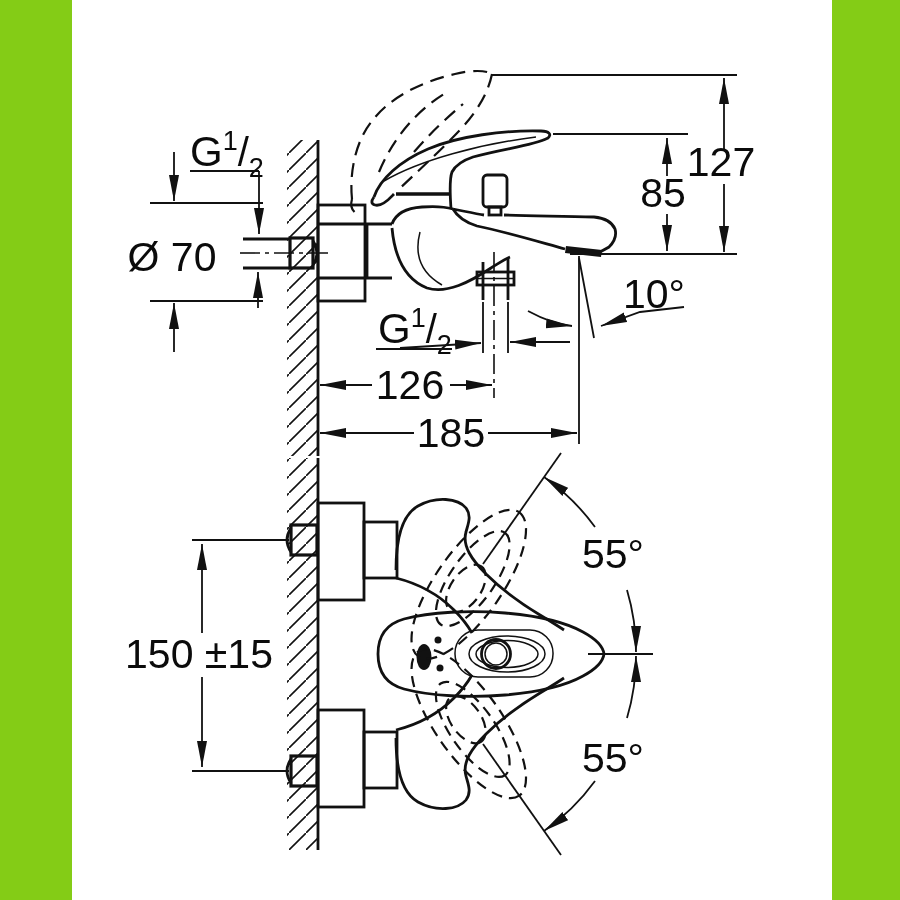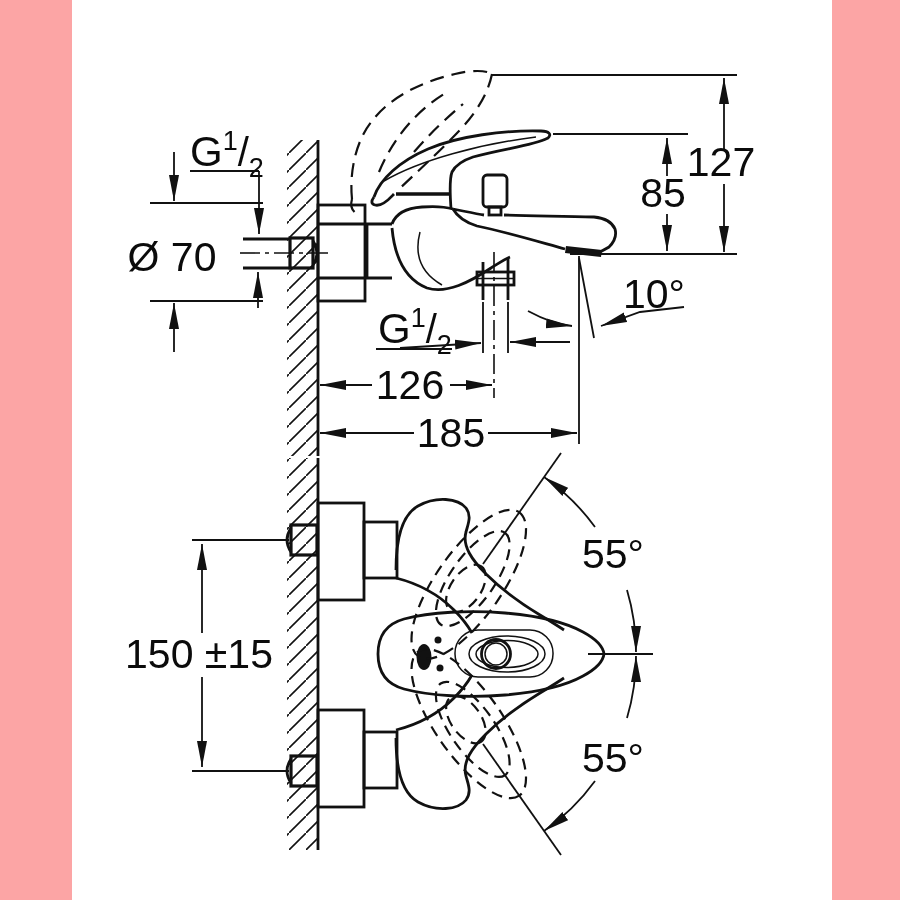--- a/index.html
+++ b/index.html
@@ -1,18 +1,18 @@
 <!DOCTYPE html>
 <html><head>
 <meta charset="utf-8">
 <style>
   html,body { margin:0; padding:0; }
   .page {
     position:relative; width:900px; height:900px;
-    background:#fca5a5; overflow:hidden;
+    background:#84cc16; overflow:hidden;
     font-family:"Liberation Sans", sans-serif;
   }
   .canvas {
     position:absolute; left:72px; top:0; width:760px; height:900px;
     background:#fff;
   }
   svg { display:block; }
   svg text {
     fill:#0b0b0b;
     font-family:"Liberation Sans", sans-serif;

